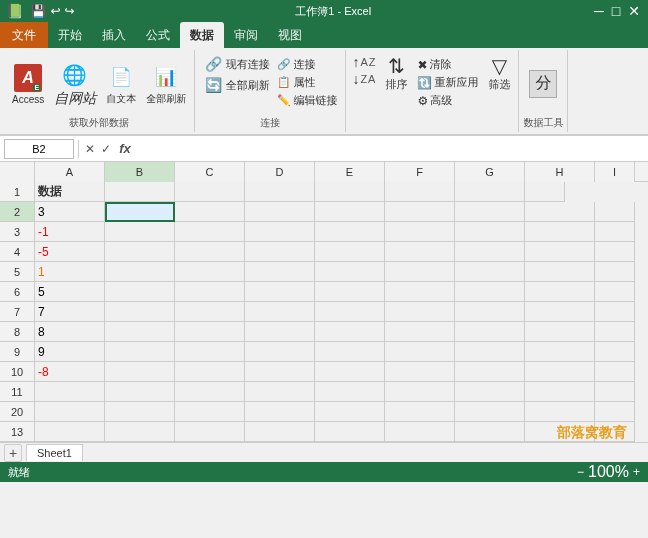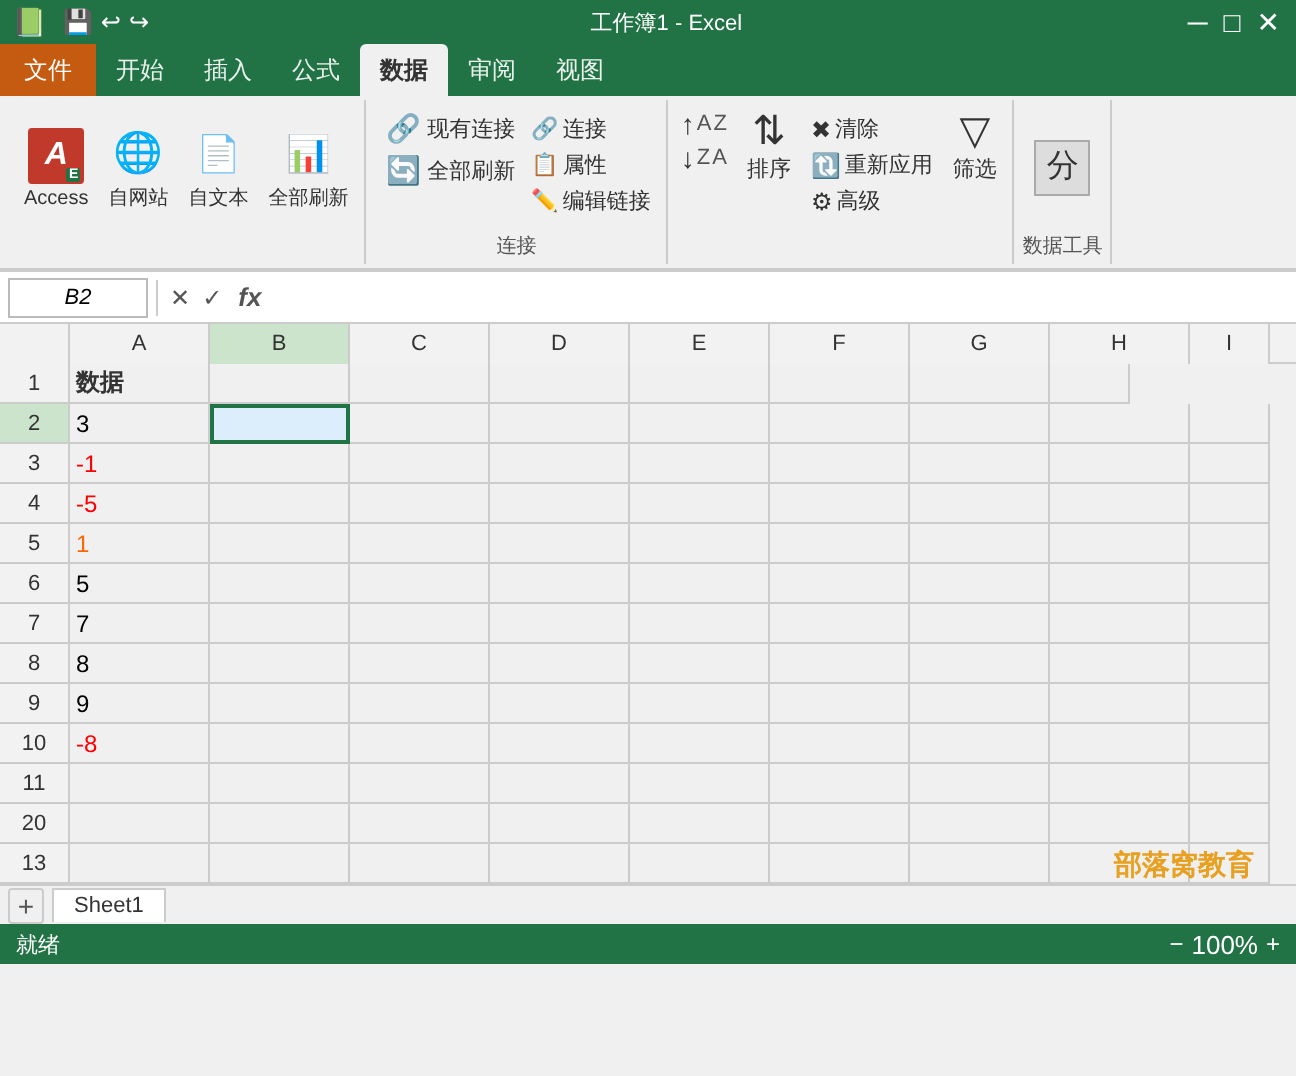--- a/index.html
+++ b/index.html
@@ -35,31 +35,32 @@
     <div style="display:flex; gap:2px; flex:1; align-items:center;">
       <div style="display:flex; flex-direction:column; align-items:center; padding:2px 4px; cursor:pointer; border-radius:2px; min-width:38px; font-size:10px; color:#333; gap:1px;">
         <div style="width:28px; height:28px; background:#c0392b; border-radius:2px; display:flex; align-items:center; justify-content:center; color:white; font-size:9px; font-weight:bold; position:relative;">
           <span style="font-size:16px; font-weight:bold; color:white; font-style:italic;">A</span>
           <span style="position:absolute; bottom:1px; right:2px; font-size:7px; background:#217346; color:white; padding:0 1px; border-radius:1px;">E</span>
         </div>
         <span style="font-size:10px; color:#333; margin-top:1px;">Access</span>
       </div>
       <div style="display:flex; flex-direction:column; align-items:center; padding:2px 4px; cursor:pointer; border-radius:2px; min-width:38px; font-size:10px; color:#333; gap:1px;">
         <div style="width:28px; height:28px; display:flex; align-items:center; justify-content:center; font-size:20px;">🌐</div>
-        <span style="font-size:10px; color:#333;">自网站</span>
+        <span style="font-size:14px; color:#333;font-style:italic;">自网站</span>
       </div>
       <div style="display:flex; flex-direction:column; align-items:center; padding:2px 4px; cursor:pointer; border-radius:2px; min-width:38px; font-size:10px; color:#333; gap:1px;">
         <div style="width:28px; height:28px; display:flex; align-items:center; justify-content:center; font-size:18px;">📄</div>
         <span style="font-size:10px; color:#333;">自文本</span>
       </div>
       <div style="display:flex; flex-direction:column; align-items:center; padding:2px 4px; cursor:pointer; border-radius:2px; min-width:45px; font-size:10px; color:#333; gap:1px;">
         <div style="width:28px; height:28px; display:flex; align-items:center; justify-content:center; font-size:18px;">📊</div>
         <span style="font-size:10px; color:#333;">全部刷新</span>
       </div>
     </div>
+    <span style="position:absolute; bottom:2px; left:0; right:0; text-align:center; font-size:10px; color:#555;">获取外部数据</span>
   </div>
 
   <div style="display:flex; flex-direction:column; border-right:1px solid #ccc; padding:2px 6px 16px 6px; position:relative; min-width:110px;">
     <div style="display:flex; gap:2px; flex:1; align-items:flex-start; padding-top:2px;">
       <div style="display:flex; flex-direction:column; gap:1px; flex:1;">
         <div style="display:flex; align-items:center; gap:3px; padding:2px 4px; cursor:pointer; border-radius:2px; font-size:11px; color:#333; white-space:nowrap;">
           <span style="font-size:14px;">🔗</span>
           <span style="font-size:11px;">现有连接</span>
         </div>
         <div style="display:flex; align-items:center; gap:3px; padding:2px 4px; cursor:pointer; border-radius:2px; font-size:11px; color:#333; white-space:nowrap;">
@@ -134,21 +135,21 @@
         <div style="width:28px; height:28px; background:#ddd; border:1px solid #aaa; display:flex; align-items:center; justify-content:center; font-size:16px; color:#333;">分</div>
         <span style="font-size:10px; color:#333;"></span>
       </div>
     </div>
     <span style="position:absolute; bottom:2px; left:0; right:0; text-align:center; font-size:10px; color:#555;">数据工具</span>
   </div>
 
 </div>
 
 <div style="height:26px; background:#fff; border-bottom:1px solid #ccc; display:flex; align-items:center; padding:0 4px; gap:2px;">
-  <input type="text" value="B2" style="width: 70px; height: 20px; border: 1px solid rgb(187, 187, 187); font-size: 11px; padding: 0px 4px; text-align: center; outline: none; font-style: italic;">
+  <input type="text" value="B2" style="width: 70px; height: 20px; border: 1px solid rgb(187, 187, 187); font-size: 11px; padding: 0px 4px; text-align: center; outline: none;">
   <div style="width:1px; height:18px; background:#ccc; margin:0 2px;"></div>
   <span style="font-size:12px; color:#555; cursor:pointer; padding:0 2px;">✕</span>
   <span style="font-size:12px; color:#555; cursor:pointer; padding:0 2px;">✓</span>
   <span style="font-size:13px; color:#555; cursor:pointer; padding:0 4px; font-style:italic; font-weight:bold;">fx</span>
   <input type="text" style="flex: 1 1 0%; height: 20px; border: none; outline: none; font-size: 12px; padding: 0px 4px;">
 </div>
 
 <div style="display:flex; background:#f2f2f2; border-bottom:1px solid #ccc; height:20px;">
   <div style="width:35px; min-width:35px; height:20px; border-right:1px solid #ccc; background:#f2f2f2;"></div>
   <div style="width:70px; min-width:70px; height:20px; display:flex; align-items:center; justify-content:center; border-right:1px solid #ccc; font-size:11px; color:#333; background:#f2f2f2; cursor:pointer;">A</div>
@@ -341,16 +342,16 @@
 
 <div style="height:20px; background:#f0f0f0; border-top:1px solid #ccc; display:flex; align-items:center; padding:0 4px; gap:0;">
   <span style="width:18px; height:18px; display:flex; align-items:center; justify-content:center; cursor:pointer; font-size:14px; color:#555; border:1px solid #ccc; border-radius:2px; margin-right:4px;">+</span>
   <div style="padding:2px 10px; font-size:11px; background:#fff; border:1px solid #ccc; border-bottom:none; cursor:pointer; color:#333;">Sheet1</div>
 </div>
 
 <div style="height:20px; background:#217346; display:flex; align-items:center; padding:0 8px; justify-content:space-between;">
   <span style="font-size:11px; color:white;">就绪</span>
   <div style="display:flex; gap:4px; align-items:center;">
     <span style="color:white; font-size:12px; cursor:pointer;">−</span>
-    <span style="font-size:13px; color:white;">100%</span>
+    <span style="font-size:16px; color:white;">100%</span>
     <span style="color:white; font-size:12px; cursor:pointer;">+</span>
   </div>
 </div>
 
 </body></html>

